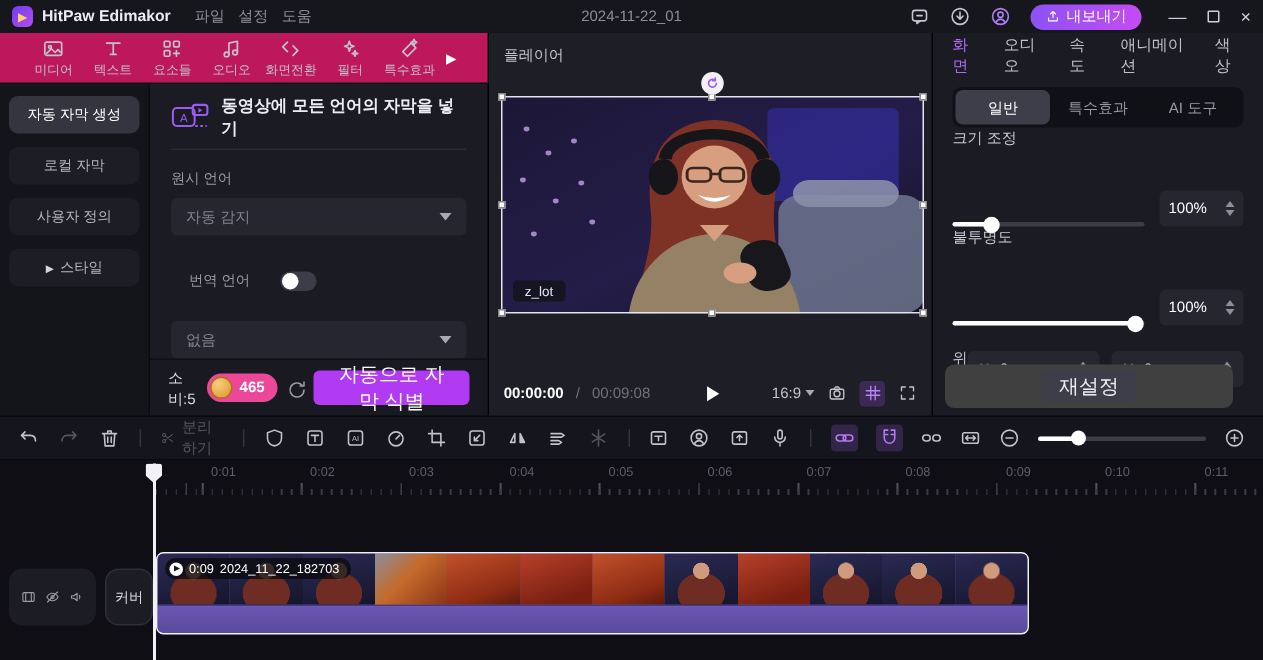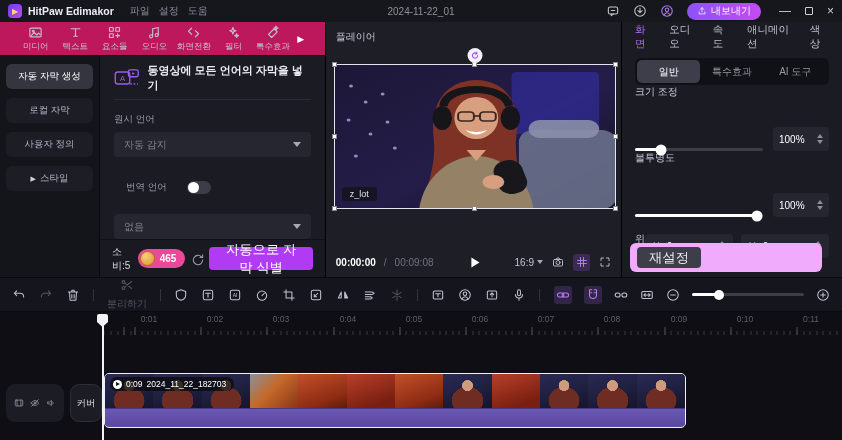--- a/index.html
+++ b/index.html
@@ -96,27 +96,27 @@
   .slider .knob { position:absolute; top:50%; left:var(--pos); transform:translate(-50%,-50%); width:11px; height:11px; border-radius:50%; background:#fff; }
   .val-box { width:56px; height:24px; background:#262631; border-radius:4px; display:flex; align-items:center; padding:0 6px; color:#fff; flex:0 0 56px; }
   .steppers { margin-left:auto; display:flex; flex-direction:column; gap:2px; }
   .steppers .up { width:0; height:0; border-left:3.5px solid transparent; border-right:3.5px solid transparent; border-bottom:4px solid #8f8f9c; }
   .steppers .down { width:0; height:0; border-left:3.5px solid transparent; border-right:3.5px solid transparent; border-top:4px solid #8f8f9c; }
   .pos-row { display:flex; align-items:center; margin-top:15px; }
   .pos-fields { margin-left:auto; display:flex; gap:8px; }
   .pos-box { width:88px; height:24px; background:#262631; border-radius:4px; display:flex; align-items:center; padding:0 8px; gap:7px; }
   .pos-box .axis { color:#9a9aa6; }
   .pos-box .pv { color:#fff; }
-  .props-footer { position:absolute; left:8px; right:20px; bottom:5px; height:29px; background:#f0abfc; border-radius:6px; display:flex; align-items:center; justify-content:flex-start; padding:0 7px; }
+  .props-footer { position:absolute; left:8px; right:20px; bottom:5px; height:29px; background:#404040; border-radius:6px; display:flex; align-items:center; justify-content:center; padding:0 7px; }
   .reset-btn { background:#3e3e4a; border-radius:4px; height:21px; display:flex; align-items:center; padding:0 12px; color:#ececf4; }
 
   
   .toolbar { flex:0 0 26px; background:#15151d; border-top:1px solid #0a0a0e; border-bottom:1px solid #0a0a0e; display:flex; align-items:center; padding:0 12px; gap:13px; }
   .tbtn { color:#c2c2cd; display:flex; align-items:center; gap:5px; }
-  .tbtn.dim { color:#55555f;flex-direction:column; }
+  .tbtn.dim { color:#55555f; }
   .tbtn.boxed { background:#332547; border-radius:3px; padding:2px; color:#b57af5; }
   .tb-div { width:1px; height:12px; background:#33333d; }
   .tb-right-group { margin-left:auto; display:flex; align-items:center; gap:12px; }
   .zoom-slider { width:112px; height:3px; background:#3d3d49; border-radius:2px; position:relative; }
   .zoom-slider .fill { position:absolute; height:100%; width:var(--pos); background:#fff; border-radius:2px; }
   .zoom-slider .knob { position:absolute; top:50%; left:var(--pos); transform:translate(-50%,-50%); width:10px; height:10px; border-radius:50%; background:#fff; }
 
   
   .timeline { flex:1; position:relative; background:#0e0e14; }
   .ruler { position:absolute; left:103px; right:0; top:2px; height:22px; }

